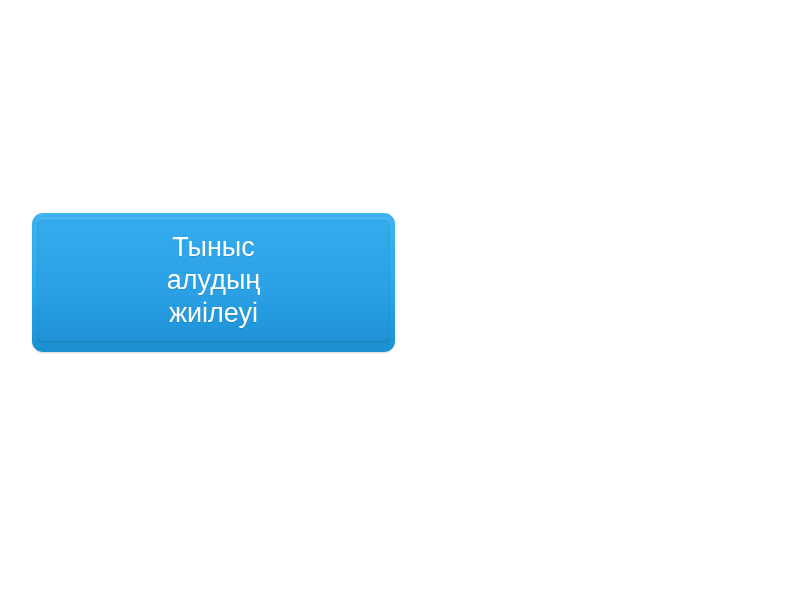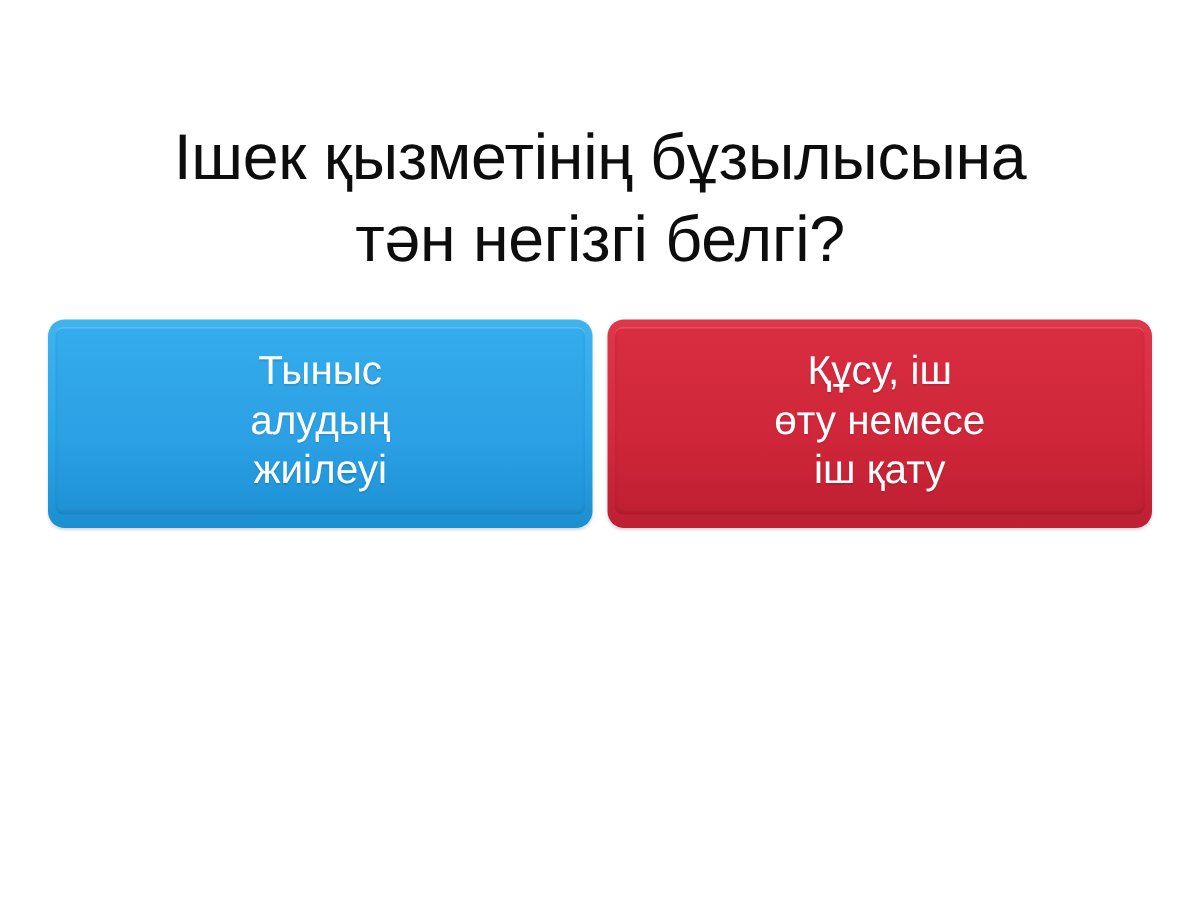--- a/index.html
+++ b/index.html
@@ -121,39 +121,28 @@
     background: linear-gradient(180deg, #2a9753 0%, #22884a 60%, #19793e 100%);
     box-shadow: inset 0 1px 0 rgba(255,255,255,0.16),
                 inset 0 -2px 3px rgba(0,0,0,0.12);
   }
 </style>
 </head>
 <body>
 
 <div class="quiz-screen">
 
-  <div class="question-area">
-    <span class="question-text">Ішек қызметінің бұзылысына
-тән негізгі белгі?</span>
-  </div>
 
   <div class="answers-grid">
 
     <div class="answer-card card-blue">
       <div class="card-face">
         <span class="answer-label">Тыныс
 алудың
 жиілеуі</span>
       </div>
     </div>
 
-    <div class="answer-card card-red">
-      <div class="card-face">
-        <span class="answer-label">Құсу, іш
-өту немесе
-іш қату</span>
-      </div>
-    </div>
 
 
 
   </div>
 </div>
 
 </body></html>

